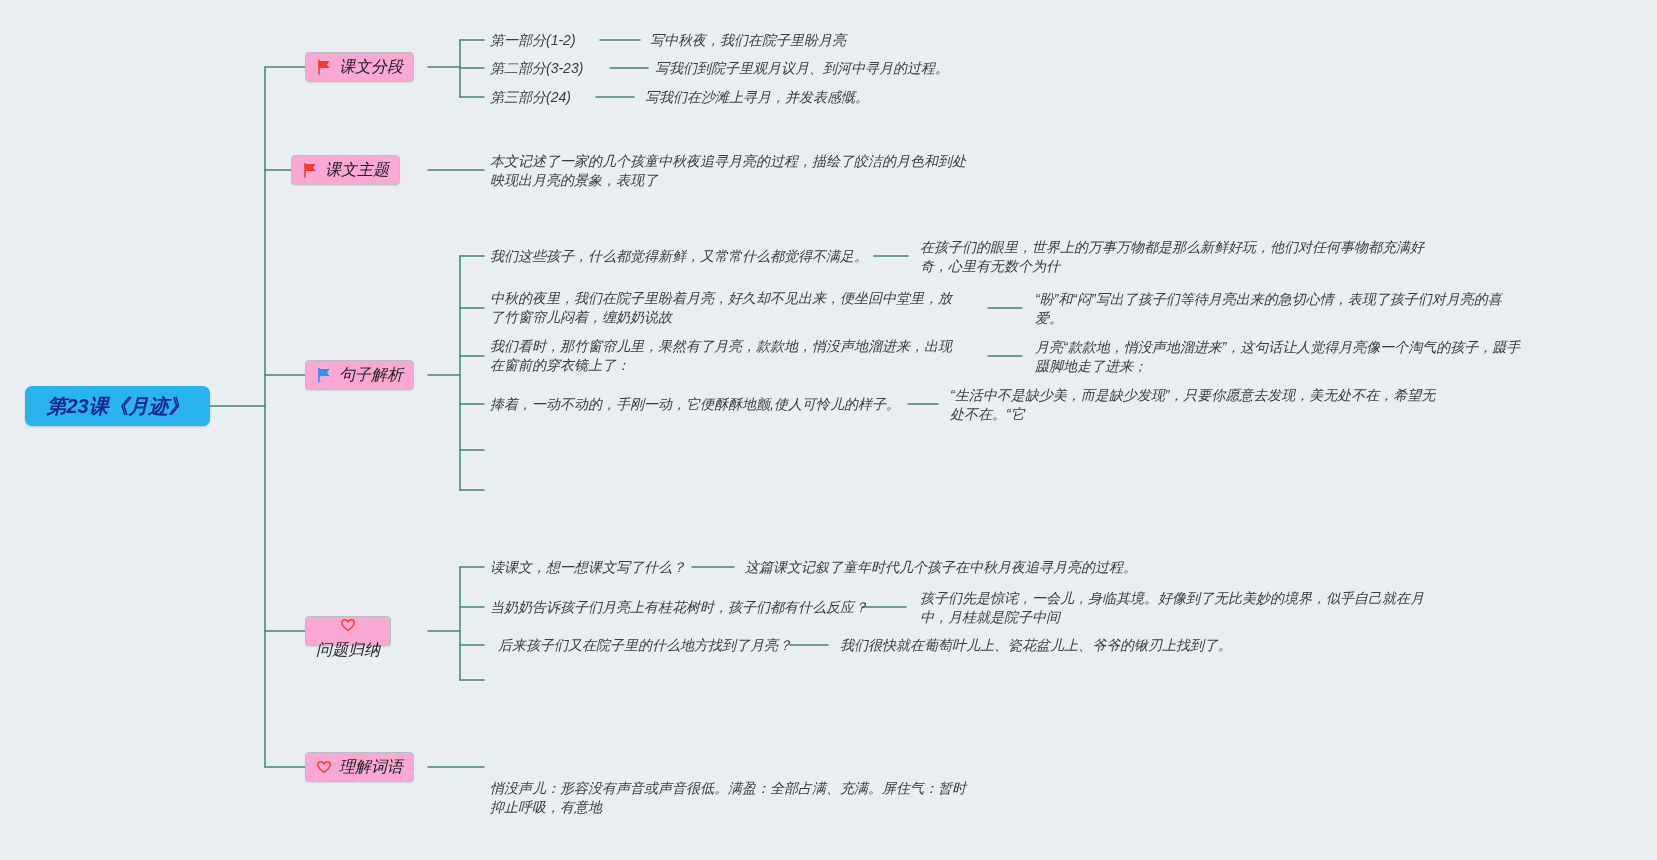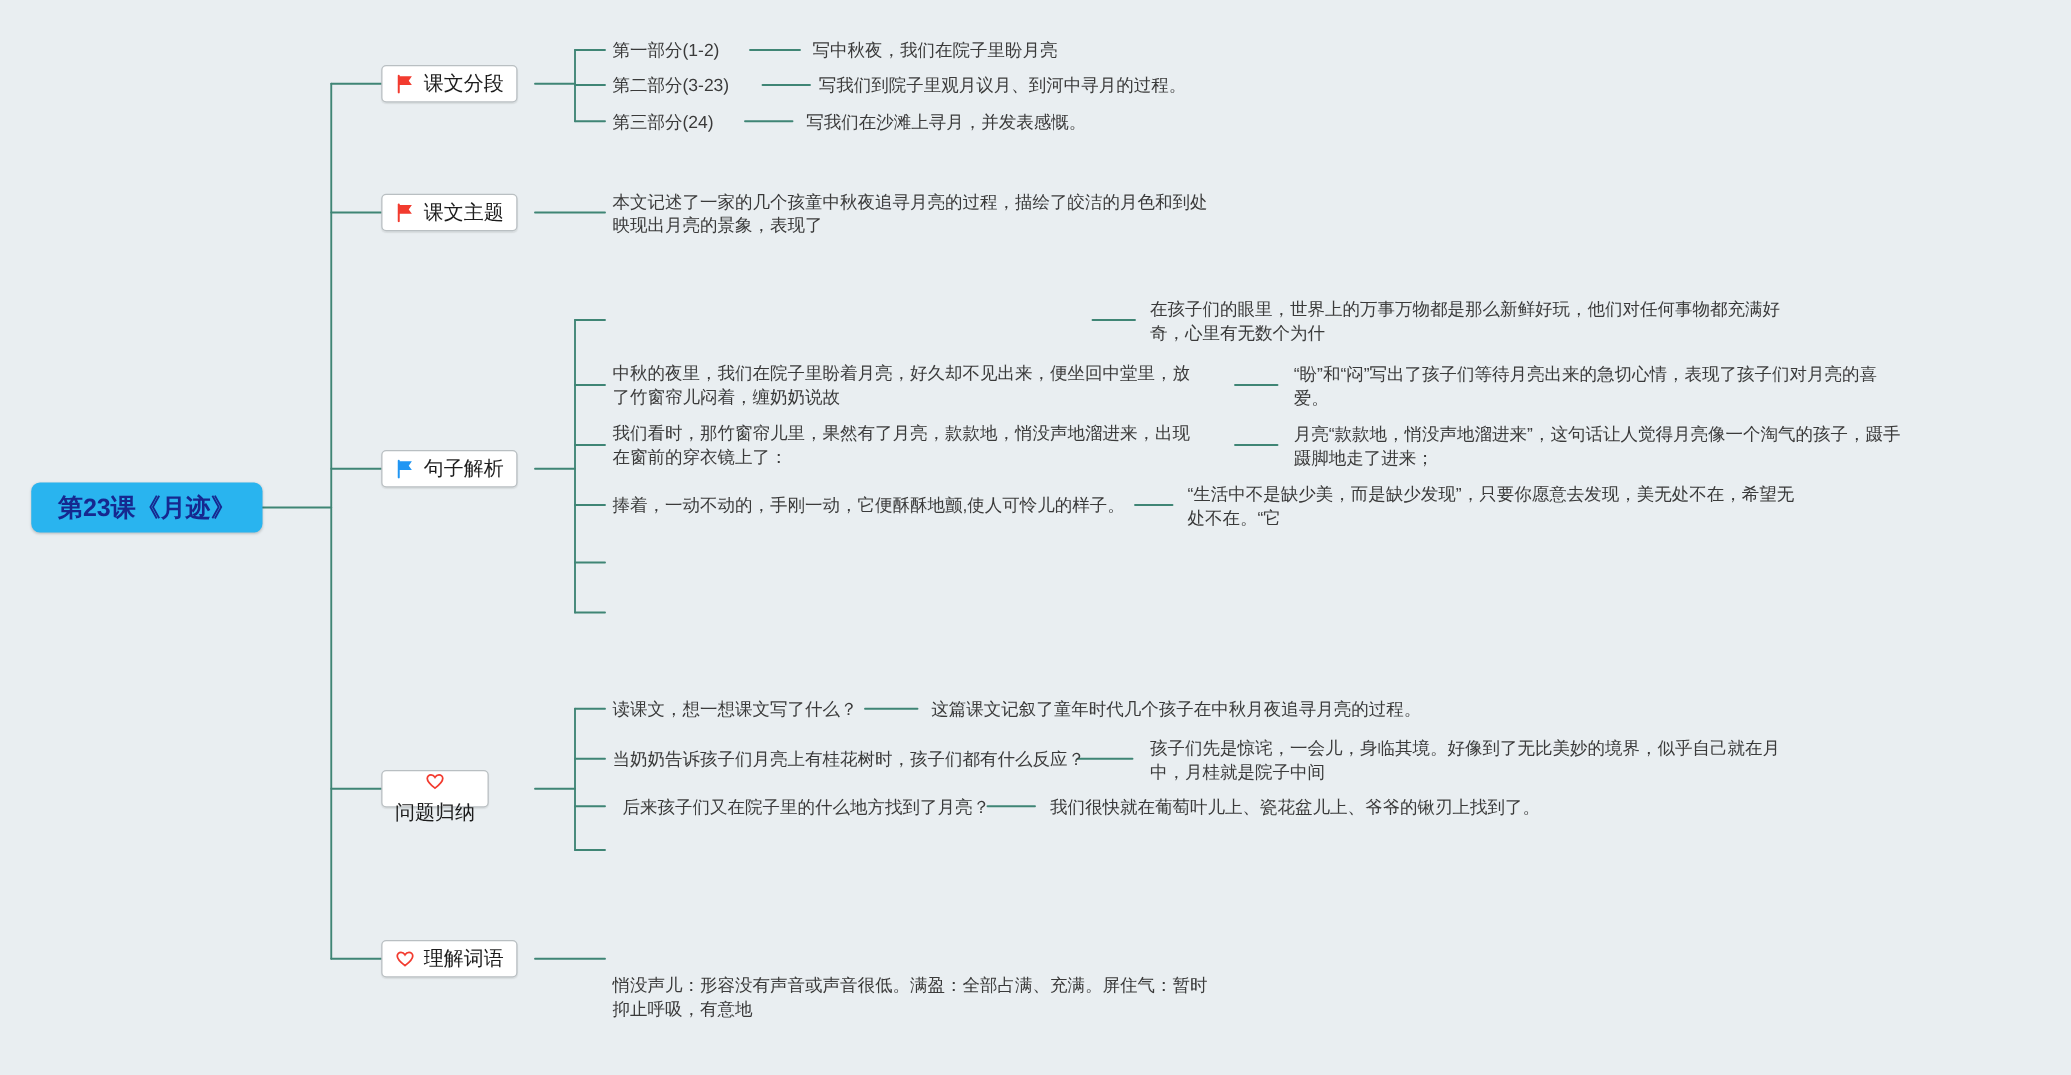--- a/index.html
+++ b/index.html
@@ -16,33 +16,33 @@
   }
   svg.links {
     position:absolute; left:0; top:0; z-index:0;
   }
   svg.links path {
     stroke: var(--line,#3f8575);
     stroke-width: 1.5;
     fill: none;
     stroke-linecap: round;
   }
-  .node { position:absolute; z-index:2; box-sizing:border-box; }
+  .node { position:absolute; z-index:2; box-sizing:border-box;font-style:italic; }
   .root-node {
     background: var(--root_bg,#29b4ef);
     color: var(--root_text,#16288f);
     border-radius: 7px;
     font-size: 20px;
     font-weight: bold;
     display:flex; align-items:center; justify-content:center;
     white-space: nowrap;
     box-shadow: 0 1px 2px rgba(0,0,0,.18);
   }
   .topic-box {
-    background:#ffffff;
+    background:#f9a8d4;
     border:1px solid #b9bfc2;
     border-radius:4px;
     height:30px;
     display:flex; align-items:center;
     padding:0 10px;
     gap:7px;
     font-size:16px;
     color:#1c1c1c;
     white-space:nowrap;
     box-shadow: 0 1px 1px rgba(0,0,0,.08);
@@ -119,21 +119,21 @@
   <div class="node topic-box" style="left:305px; top:52px;">
     <span class="icon icon-flag-red">
       <svg viewBox="0 0 16 16">
           <path d="M3 1.5 V15" stroke="currentColor" stroke-width="1.6" fill="none" stroke-linecap="round"></path>
           <path d="M3 2 H13.5 L11 5.5 L13.5 9 H3 Z" fill="currentColor"></path>
         </svg>
     </span>
     <span>课文分段</span>
   </div>
 
-  <div class="node topic-box" style="left:305px; top:155px;">
+  <div class="node topic-box" style="left:291px; top:155px;">
     <span class="icon icon-flag-red">
       <svg viewBox="0 0 16 16">
           <path d="M3 1.5 V15" stroke="currentColor" stroke-width="1.6" fill="none" stroke-linecap="round"></path>
           <path d="M3 2 H13.5 L11 5.5 L13.5 9 H3 Z" fill="currentColor"></path>
         </svg>
     </span>
     <span>课文主题</span>
   </div>
 
   <div class="node topic-box" style="left:305px; top:360px;">
@@ -166,20 +166,21 @@
 
   <div class="node leaf oneline" style="left:490px; top:31px;">第一部分(1-2)</div>
   <div class="node note oneline" style="left:650px; top:31px;">写中秋夜，我们在院子里盼月亮</div>
   <div class="node leaf oneline" style="left:490px; top:59px;">第二部分(3-23)</div>
   <div class="node note oneline" style="left:655px; top:59px;text-align:right;">写我们到院子里观月议月、到河中寻月的过程。</div>
   <div class="node leaf oneline" style="left:490px; top:88px;">第三部分(24)</div>
   <div class="node note oneline" style="left:645px; top:88px;">写我们在沙滩上寻月，并发表感慨。</div>
 
   <div class="node leaf wrap" style="left:490px; top:152px; width:478px;">本文记述了一家的几个孩童中秋夜追寻月亮的过程，描绘了皎洁的月色和到处映现出月亮的景象，表现了</div>
 
+  <div class="node leaf oneline" style="left:490px; top:247px;">我们这些孩子，什么都觉得新鲜，又常常什么都觉得不满足。</div>
   <div class="node note wrap" style="left:920px; top:238px; width:512px;">在孩子们的眼里，世界上的万事万物都是那么新鲜好玩，他们对任何事物都充满好奇，心里有无数个为什</div>
 
   <div class="node leaf wrap" style="left:490px; top:289px; width:470px;">中秋的夜里，我们在院子里盼着月亮，好久却不见出来，便坐回中堂里，放了竹窗帘儿闷着，缠奶奶说故</div>
   <div class="node note wrap" style="left:1035px; top:290px; width:492px;">“盼”和“闷”写出了孩子们等待月亮出来的急切心情，表现了孩子们对月亮的喜爱。</div>
 
   <div class="node leaf wrap" style="left:490px; top:337px; width:470px;">我们看时，那竹窗帘儿里，果然有了月亮，款款地，悄没声地溜进来，出现在窗前的穿衣镜上了：</div>
   <div class="node note wrap" style="left:1035px; top:338px; width:492px;">月亮“款款地，悄没声地溜进来”，这句话让人觉得月亮像一个淘气的孩子，蹑手蹑脚地走了进来；</div>
 
   <div class="node leaf oneline" style="left:490px; top:395px;">捧着，一动不动的，手刚一动，它便酥酥地颤,使人可怜儿的样子。</div>
   <div class="node note wrap" style="left:950px; top:386px; width:492px;">“生活中不是缺少美，而是缺少发现”，只要你愿意去发现，美无处不在，希望无处不在。“它</div>

